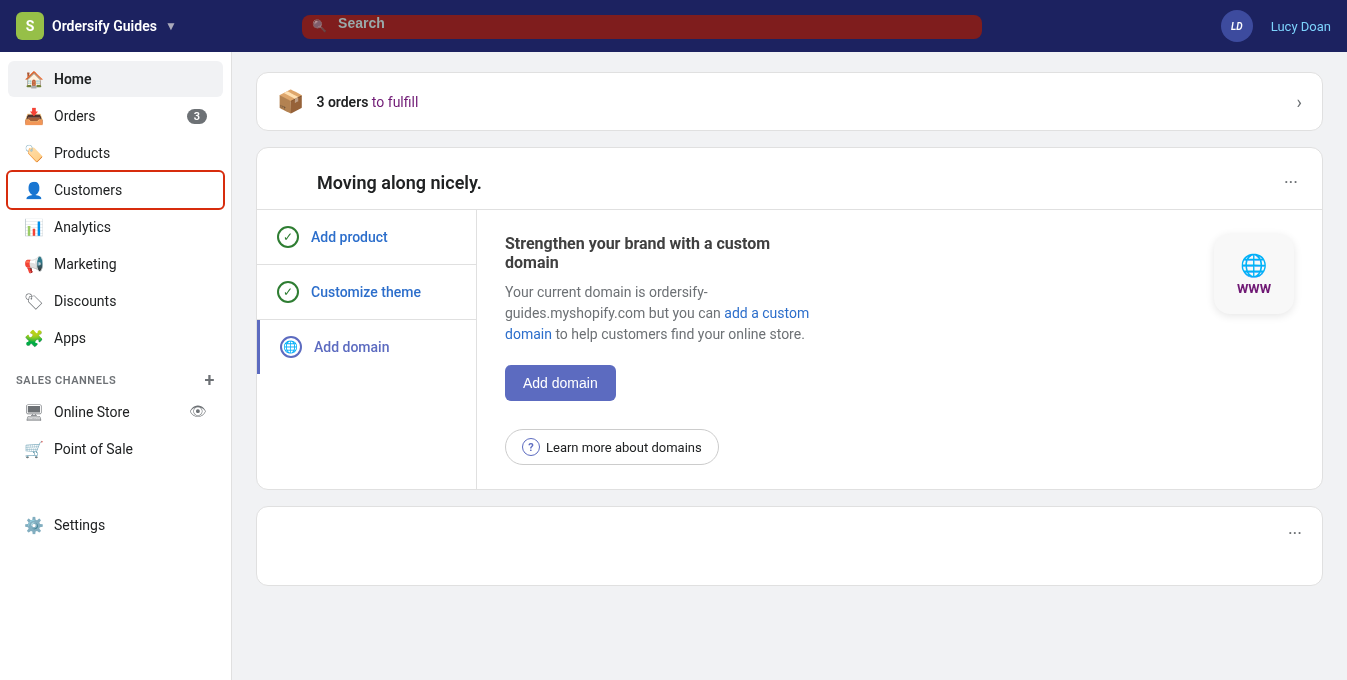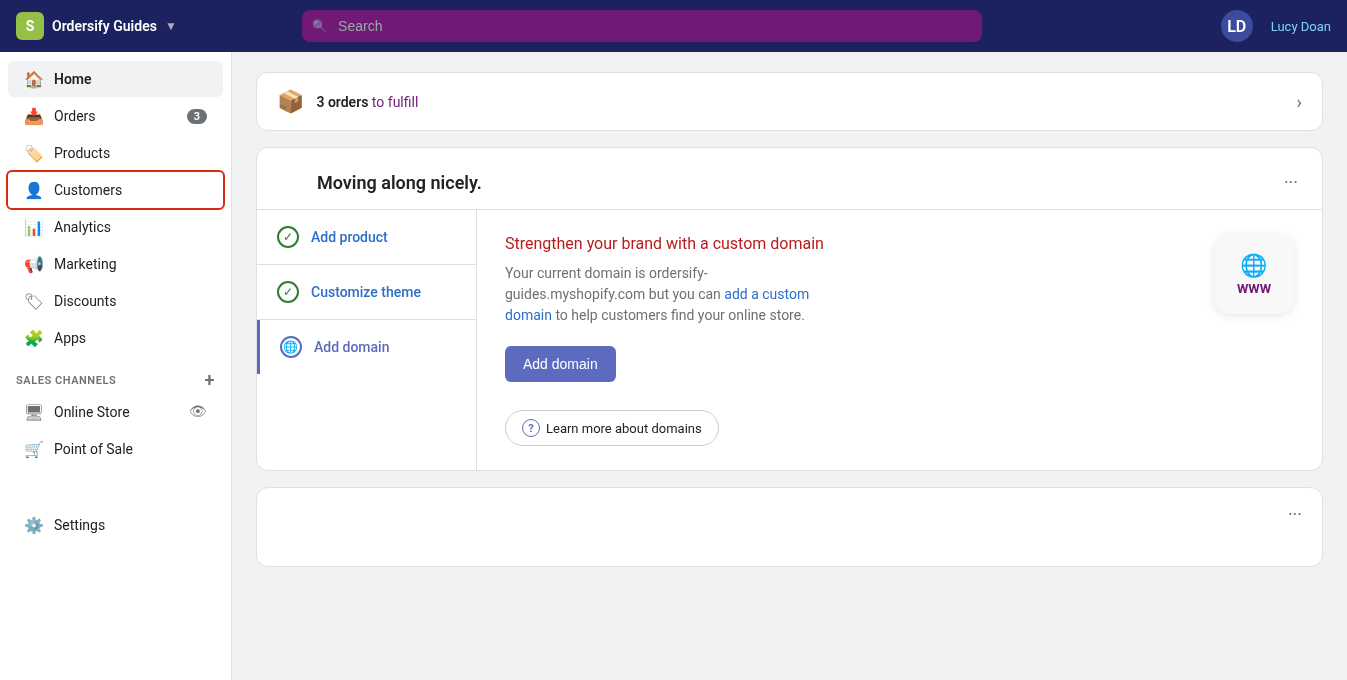--- a/index.html
+++ b/index.html
@@ -40,27 +40,28 @@
       color: #aab;
       font-size: 12px;
     }
     .topnav-search {
       flex: 1;
       max-width: 680px;
       margin: 0 auto;
     }
     .topnav-search input {
       width: 100%;
-      background: #701a75;
+      background: #7f1d1d;
       border: none;
       border-radius: 8px;
-      padding: 8px 14px 8px 36px;
+      padding: 0 14px 8px 36px;
       color: #ccc;
       font-size: 14px;
       outline: none;
+      font-weight: bold;
     }
     .topnav-search input::placeholder { color: #9aa; }
     .search-wrapper {
       position: relative;
     }
     .search-wrapper::before {
       content: '🔍';
       position: absolute;
       left: 10px;
       top: 50%;
@@ -70,24 +71,25 @@
     }
     .topnav-avatar {
       width: 32px;
       height: 32px;
       background: #3d4b9e;
       border-radius: 50%;
       display: flex;
       align-items: center;
       justify-content: center;
       color: #fff;
-      font-size: 16px;
+      font-size: 10px;
       font-weight: 600;
       margin-left: auto;
       flex-shrink: 0;
+      font-style: italic;
     }
     .topnav-username {
       color: #7dd3fc;
       font-size: 13px;
       margin-left: 6px;
     }
 
     
     .layout {
       display: flex;
@@ -291,22 +293,22 @@
     }
 
     
     .domain-content {
       flex: 1;
       padding: 24px 28px;
       position: relative;
     }
     .domain-title {
       font-size: 16px;
-      font-weight: 400;
-      color: #b91c1c;
+      font-weight: 700;
+      color: #404040;
       margin-bottom: 10px;
       max-width: 320px;
     }
     .domain-desc {
       font-size: 14px;
       color: #6d7175;
       line-height: 1.5;
       margin-bottom: 20px;
       max-width: 340px;
     }

